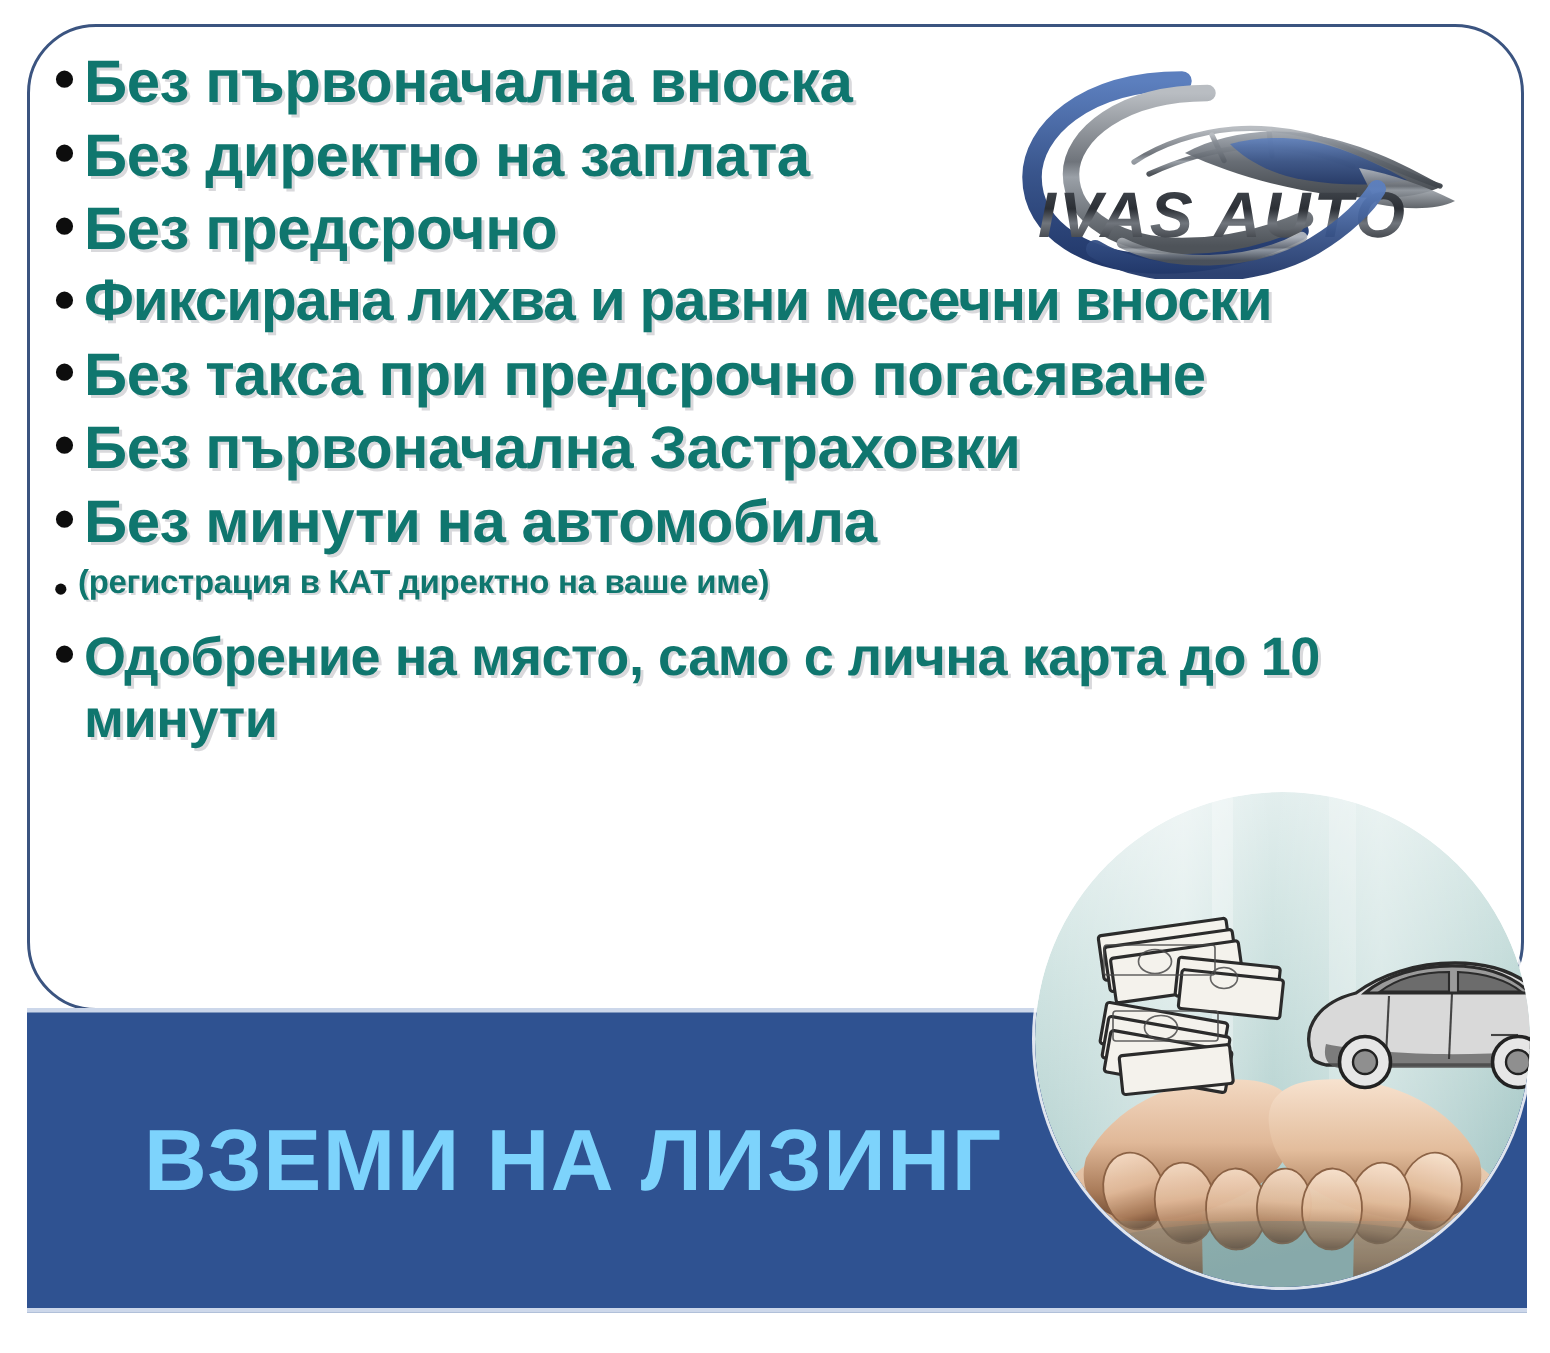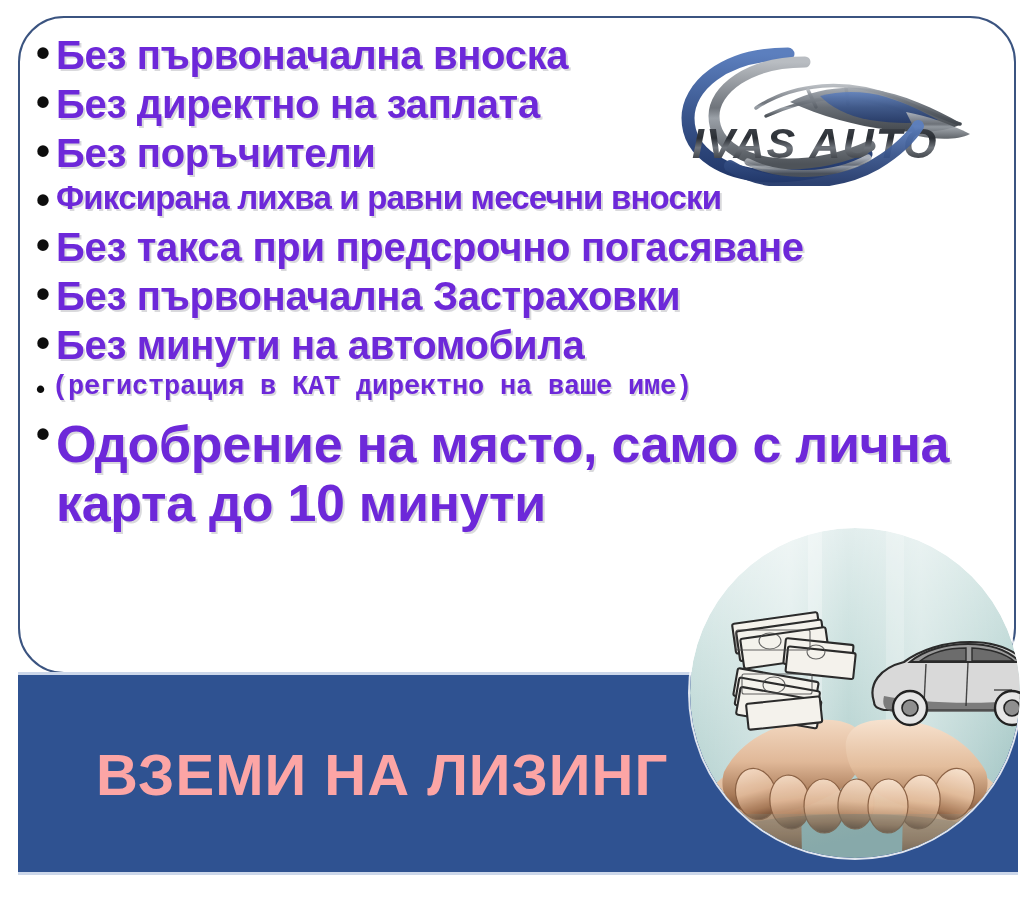--- a/index.html
+++ b/index.html
@@ -52,42 +52,41 @@
     color: #0d0d0d;
     text-align: left;
     font-weight: 700;
   }
   .bullet-text {
     flex: 1 1 auto;
     font-family: "Liberation Sans", sans-serif;
     font-weight: 700;
     font-size: 40px;
     line-height: 1.05;
-    color: #6d28d9;
+    color: #0f766e;
     letter-spacing: -0.3px;
     text-shadow: 2px 2px 0 rgba(130,130,140,0.30);
     white-space: nowrap;
   }
   
-  .bullet-row.wide .bullet-text { font-size: 33px; letter-spacing: -0.8px; }
+  .bullet-row.wide .bullet-text { font-size: 39px; letter-spacing: -0.8px; }
 
   
   .bullet-row.small { margin-bottom: 9px; }
   .bullet-row.small .bullet-dot { font-size: 26px; line-height: 1.25; width: 16px; }
   .bullet-row.small .bullet-text {
-    font-size: 27px;
+    font-size: 22px;
     letter-spacing: -0.2px;
     text-shadow: 1.5px 1.5px 0 rgba(130,130,140,0.30);
-    font-family: Liberation Mono, monospace;
   }
 
   
   .bullet-row.wrap .bullet-text {
     white-space: normal;
-    font-size: 52px;
+    font-size: 36px;
     line-height: 1.14;
     max-width: 915px;
   }
 
   
   #logo {
     position: absolute;
     left: 670px;
     top: 36px;
     width: 330px;
@@ -111,21 +110,21 @@
   }
   #banner-text {
     position: absolute;
     left: 78px;
     top: 50%;
     transform: translateY(-50%);
     font-family: "Liberation Sans", sans-serif;
     font-weight: 700;
     font-size: 58px;
     letter-spacing: 1px;
-    color: #fca5a5;
+    color: #7dd3fc;
     white-space: nowrap;
   }
 
   
   #photo-circle {
     position: absolute;
     left: 690px;
     top: 528px;
     width: 330px;
     height: 330px;
@@ -150,21 +149,21 @@
       <span class="bullet-text">Без първоначална вноска</span>
     </div>
 
     <div class="bullet-row">
       <span class="bullet-dot">•</span>
       <span class="bullet-text">Без директно на заплата</span>
     </div>
 
     <div class="bullet-row">
       <span class="bullet-dot">•</span>
-      <span class="bullet-text">Без поръчители</span>
+      <span class="bullet-text">Без предсрочно</span>
     </div>
 
     <div class="bullet-row wide">
       <span class="bullet-dot">•</span>
       <span class="bullet-text">Фиксирана лихва и равни месечни вноски</span>
     </div>
 
     <div class="bullet-row">
       <span class="bullet-dot">•</span>
       <span class="bullet-text">Без такса при предсрочно погасяване</span>

